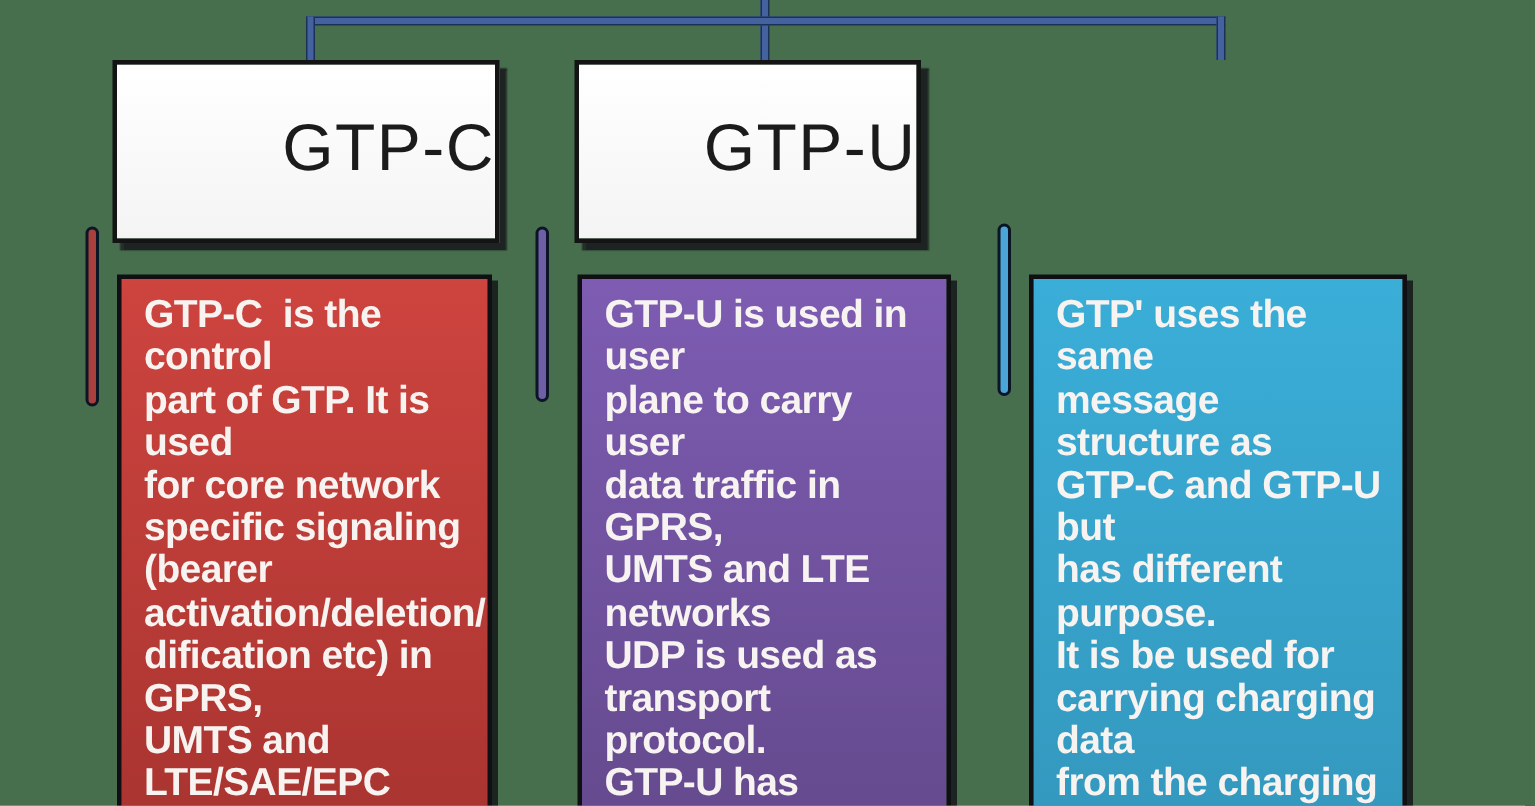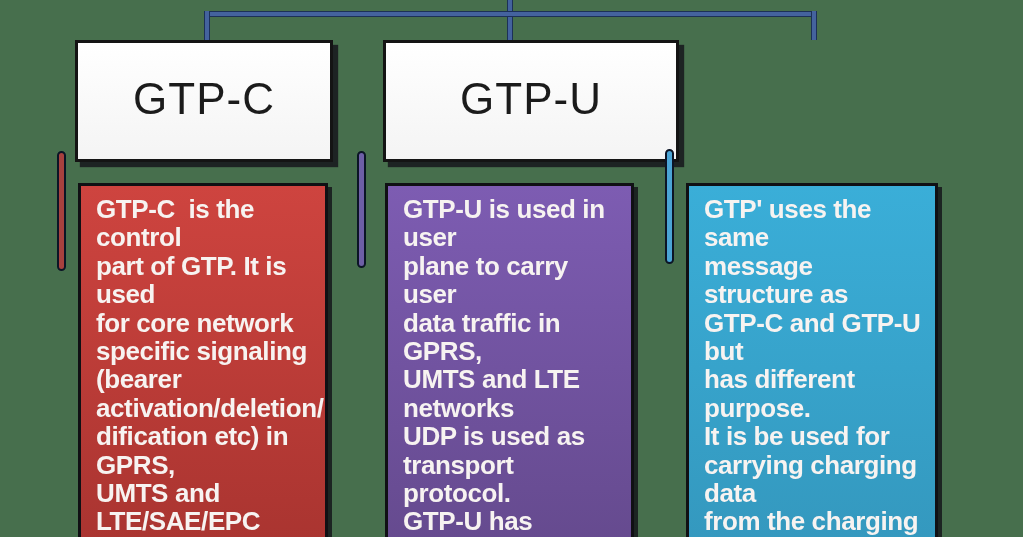--- a/index.html
+++ b/index.html
@@ -22,24 +22,24 @@
   .header-box {
     position: absolute;
     top: 40px;
     height: 122px;
     box-sizing: border-box;
     background: linear-gradient(#ffffff, #f4f4f4);
     border: 3px solid #141414;
     box-shadow: 5px 5px 1px rgba(22,22,28,0.85);
     display: flex;
     align-items: center;
-    justify-content: center;
+    justify-content: flex-end;
   }
   #header-gtpc { left: 75px;  width: 258px; }
-  #header-gtpu { left: 383px; width: 296px; }
+  #header-gtpu { left: 383px; width: 231px; }
   #header-gtpp { left: 685px; width: 257px; height: 124px; }
   .header-title {
     font-size: 44px;
     color: #1b1b1b;
     letter-spacing: 1px;
     line-height: 1;
     padding-bottom: 4px;
   }
   
   .body-box {

